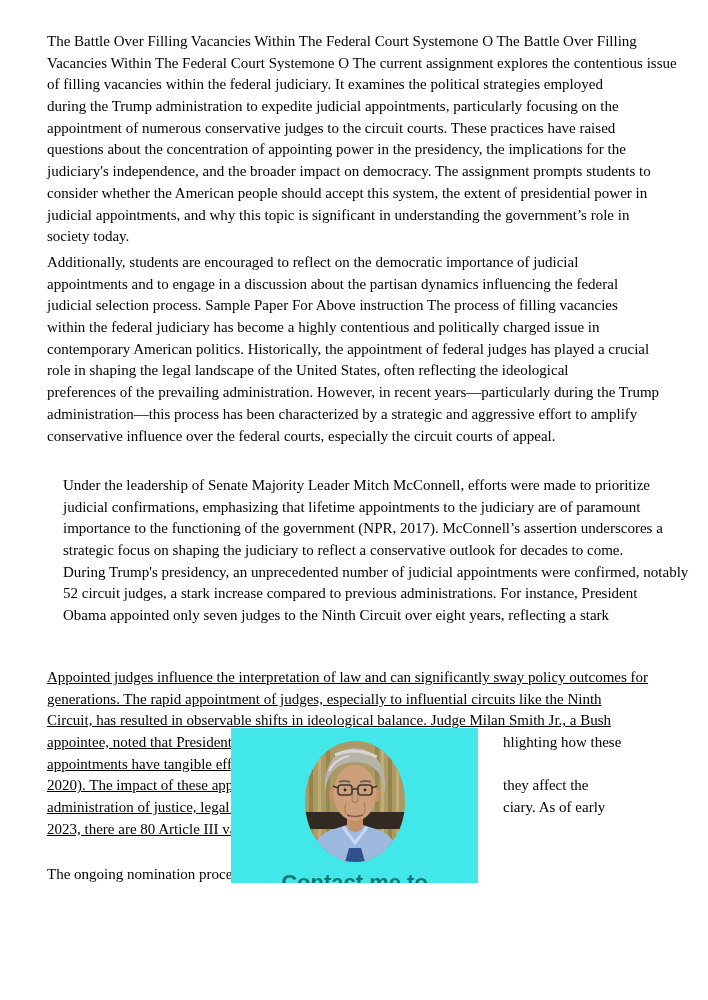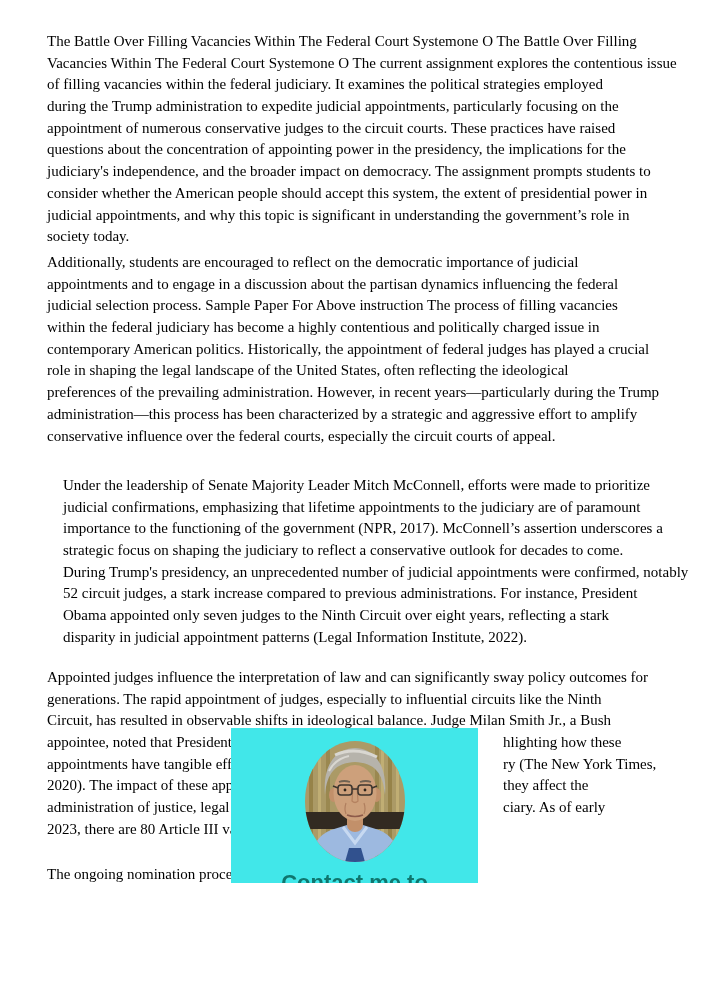--- a/index.html
+++ b/index.html
@@ -6,21 +6,21 @@
   html,body { margin:0; padding:0; background:#ffffff; }
   .page {
     position:relative; width:708px; height:883px; background:#ffffff;
     overflow:hidden; font-family:"Liberation Serif","DejaVu Serif",serif;
   }
   .doc { position:absolute; left:47px; top:0; width:630px; color:#000; }
   .para { position:absolute; left:0; width:100%; }
   .p1 { top:31px; }
   .p2 { top:252px; }
   .p3 { top:475px;margin-left:16px; }
-  .p4 { top:667px; }
+  .p4 { top:667px;text-decoration:underline; }
   .p5 { top:864px; }
   .line {
     position:relative; white-space:nowrap; height:21.7px;
     font-size:15px; line-height:21.7px;
   }
   .fr { position:absolute; left:456px; top:0; }
 
   
   .promo {
     position:absolute; left:231px; top:728px; width:247px; height:247px;
@@ -68,34 +68,32 @@
     </div>
 
     <div class="para p3">
       <div class="line">Under the leadership of Senate Majority Leader Mitch McConnell, efforts were made to prioritize</div>
       <div class="line">judicial confirmations, emphasizing that lifetime appointments to the judiciary are of paramount</div>
       <div class="line">importance to the functioning of the government (NPR, 2017). McConnell’s assertion underscores a</div>
       <div class="line">strategic focus on shaping the judiciary to reflect a conservative outlook for decades to come.</div>
       <div class="line">During Trump's presidency, an unprecedented number of judicial appointments were confirmed, notably</div>
       <div class="line">52 circuit judges, a stark increase compared to previous administrations. For instance, President</div>
       <div class="line">Obama appointed only seven judges to the Ninth Circuit over eight years, reflecting a stark</div>
-      <div class="line">disparity in judicial appointment patterns (Legal Information Institute, 2022).</div>
     </div>
 
     <div class="para p4">
       <div class="line">Appointed judges influence the interpretation of law and can significantly sway policy outcomes for</div>
       <div class="line">generations. The rapid appointment of judges, especially to influential circuits like the Ninth</div>
       <div class="line">Circuit, has resulted in observable shifts in ideological balance. Judge Milan Smith Jr., a Bush</div>
       <div class="line">
         <span class="fl">appointee, noted that President T</span>
         <span class="fr">hlighting how these</span>
       </div>
       <div class="line">
         <span class="fl">appointments have tangible effe</span>
-        <span class="fr">ry (The New York Times,</span>
       </div>
       <div class="line">
         <span class="fl">2020). The impact of these appo</span>
         <span class="fr">they affect the</span>
       </div>
       <div class="line">
         <span class="fl">administration of justice, legal p</span>
         <span class="fr">ciary. As of early</span>
       </div>
       <div class="line">2023, there are 80 Article III va</div>

